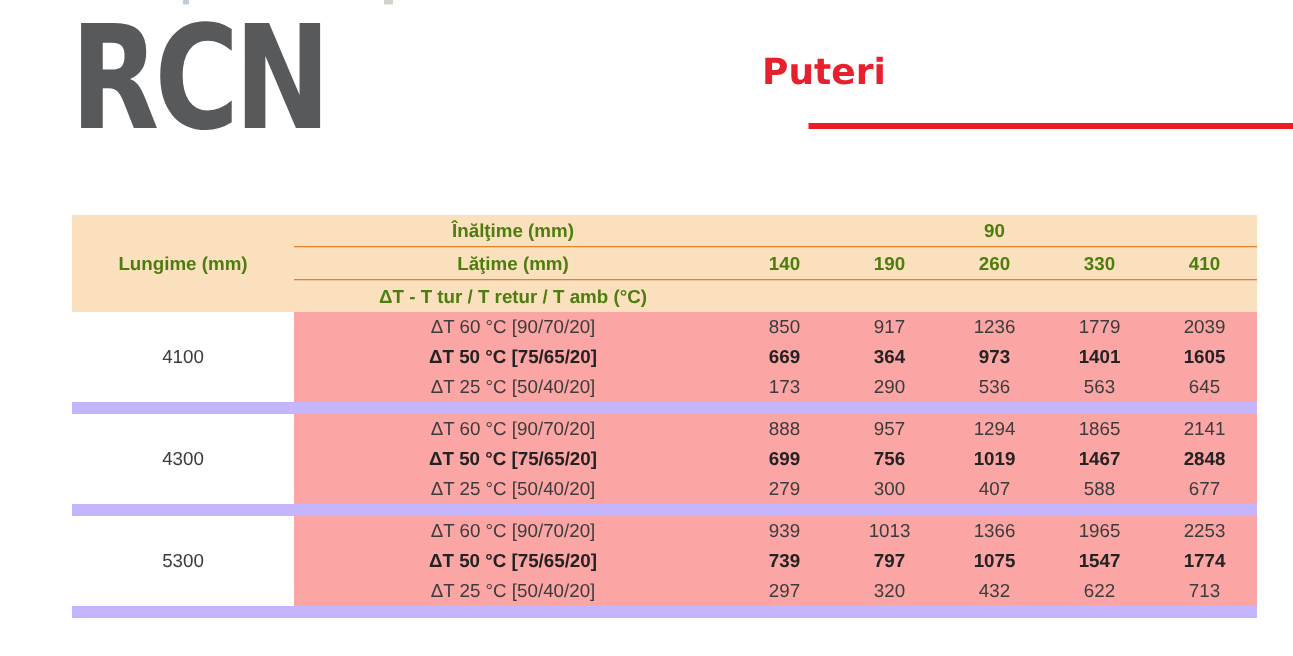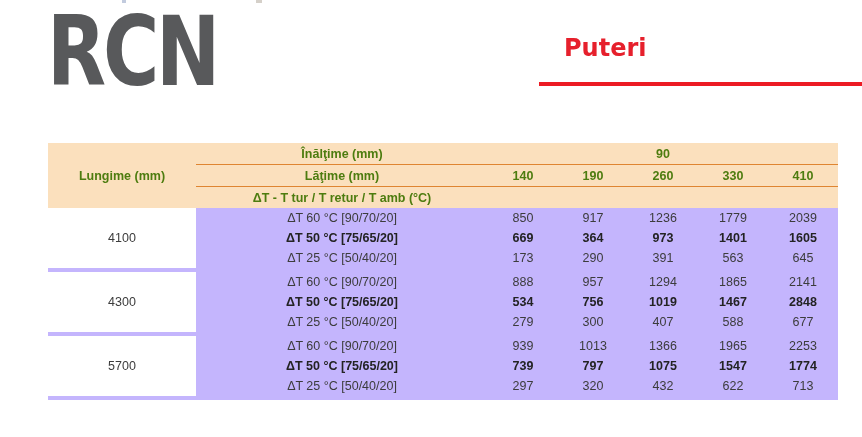--- a/index.html
+++ b/index.html
@@ -17,43 +17,43 @@
   .logo{
     position:absolute;left:47px;top:4px;
     font-family:"DejaVu Sans","Liberation Sans",sans-serif;
     font-weight:bold;font-size:96px;line-height:96px;color:#58595B;
     letter-spacing:-4px;transform:scaleX(.80);transform-origin:left top;
     white-space:nowrap;
   }
 
   
   .section-title{
-    position:absolute;left:564px;top:34px;
+    position:absolute;left:508px;top:34px;
     font-size:24px;font-weight:bold;color:#E6202C;
     font-family:"DejaVu Sans","Liberation Sans",sans-serif;
     letter-spacing:0px;
   }
   .section-rule{
     position:absolute;left:539px;top:82px;width:323px;height:4px;
     background:#EC1B24;
   }
 
   
   table.power{
     position:absolute;left:48px;top:143px;width:790px;
     border-collapse:collapse;table-layout:fixed;
     font-size:12.5px;color:#3C3C3C;
   }
   table.power td{padding:0;text-align:center;vertical-align:middle;overflow:hidden;white-space:nowrap;}
   .hrow td{height:21px;background:#FBE0BD;font-weight:bold;color:#4d7c0f;}
   .hrow td.underl{border-bottom:1.5px solid #DF8531;}
-  .drow td{height:20px;background:#c4b5fd;}
+  .drow td{height:20px;background:#fca5a5;}
   td.lencell{background:#ffffff !important;font-weight:normal;color:#3C3C3C;}
   td.lenhead{background:#FBE0BD !important;font-weight:bold;}
-  tbody td.blockend{border-bottom:4px solid #c4b5fd;}
+  tbody td.blockend{border-bottom:8px solid #c4b5fd;}
   tr.boldrow td{font-weight:bold;color:#232323;}
   td.dlabel{}
 </style>
 </head>
 <body>
 
 <div class="artifact a1"></div>
 <div class="artifact a2"></div>
 
 <div class="logo">RCN</div>
@@ -111,57 +111,57 @@
       <td>669</td>
       <td>364</td>
       <td>973</td>
       <td>1401</td>
       <td>1605</td>
     </tr>
     <tr class="drow">
       <td class="dlabel blockend">ΔT 25 °C [50/40/20]</td>
       <td class="blockend">173</td>
       <td class="blockend">290</td>
-      <td class="blockend">391</td>
+      <td class="blockend">536</td>
       <td class="blockend">563</td>
       <td class="blockend">645</td>
     </tr>
   </tbody>
 
   <tbody>
     <tr class="drow">
       <td class="lencell blockend" rowspan="3">4300</td>
       <td class="dlabel">ΔT 60 °C [90/70/20]</td>
       <td>888</td>
       <td>957</td>
       <td>1294</td>
       <td>1865</td>
       <td>2141</td>
     </tr>
     <tr class="drow boldrow">
       <td class="dlabel">ΔT 50 °C [75/65/20]</td>
-      <td>534</td>
+      <td>699</td>
       <td>756</td>
       <td>1019</td>
       <td>1467</td>
       <td>2848</td>
     </tr>
     <tr class="drow">
       <td class="dlabel blockend">ΔT 25 °C [50/40/20]</td>
       <td class="blockend">279</td>
       <td class="blockend">300</td>
       <td class="blockend">407</td>
       <td class="blockend">588</td>
       <td class="blockend">677</td>
     </tr>
   </tbody>
 
   <tbody>
     <tr class="drow">
-      <td class="lencell blockend" rowspan="3">5700</td>
+      <td class="lencell blockend" rowspan="3">5300</td>
       <td class="dlabel">ΔT 60 °C [90/70/20]</td>
       <td>939</td>
       <td>1013</td>
       <td>1366</td>
       <td>1965</td>
       <td>2253</td>
     </tr>
     <tr class="drow boldrow">
       <td class="dlabel">ΔT 50 °C [75/65/20]</td>
       <td>739</td>

